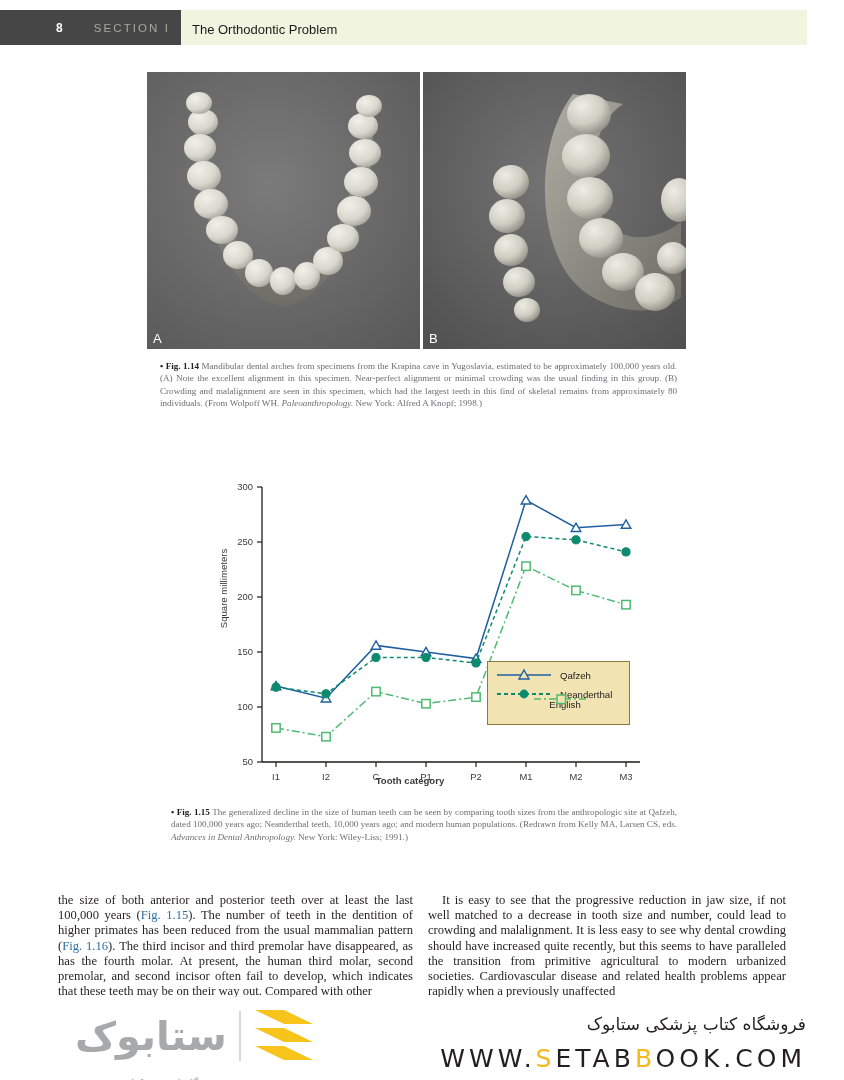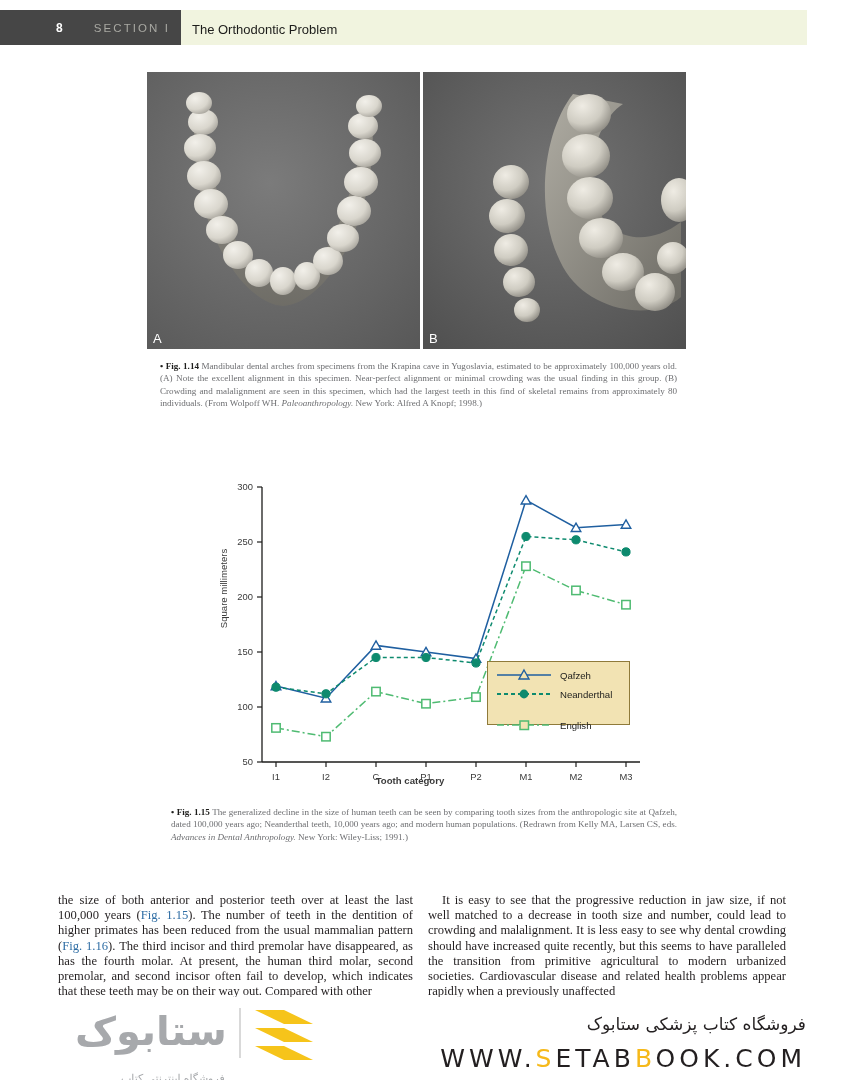--- a/index.html
+++ b/index.html
@@ -147,21 +147,21 @@
   .xref { color:#2e6da4; }
 
   
   .footer {
     position:absolute; left:0; top:1000px;
     width:844px; height:80px;
     background:#ffffff;
   }
   .logo-wrap {
     position:absolute; left:75px; top:8px;
-    display:flex; align-items:flex-start; gap:12px;
+    display:flex; align-items:center; gap:12px;
   }
   .logo-word {
     font-family:"DejaVu Sans", sans-serif;
     font-size:40px; font-weight:bold;
     color:#a7a9ac; letter-spacing:-2px;
     direction:rtl;
   }
   .logo-sub {
     position:absolute; right:2px; top:64px;
     font-family:Liberation Sans, sans-serif;
@@ -374,21 +374,21 @@
     </div>
     <div class="legend-row" style="top:23px;">
       <span class="lg-sample">
         <svg width="56" height="14" viewBox="0 0 56 14">
           <line x1="1" y1="7" x2="55" y2="7" stroke="#0d8a6e" stroke-width="1.8" stroke-dasharray="4,3"></line>
           <circle cx="28" cy="7" r="4.4" fill="#0d8a6e"></circle>
         </svg>
       </span>
       <span class="lg-text">Neanderthal</span>
     </div>
-    <div class="legend-row" style="top:54px;">
+    <div class="legend-row" style="top:30px;flex-direction:column;">
       <span class="lg-sample">
         <svg width="56" height="14" viewBox="0 0 56 14">
           <line x1="1" y1="7" x2="55" y2="7" stroke="#4fbb72" stroke-width="1.6" stroke-dasharray="7,3,2,3"></line>
           <rect x="24" y="3" width="8.5" height="8.5" fill="#f2e3b3" stroke="#4fbb72" stroke-width="1.5"></rect>
         </svg>
       </span>
       <span class="lg-text">English</span>
     </div>
   </div>
 </div>

